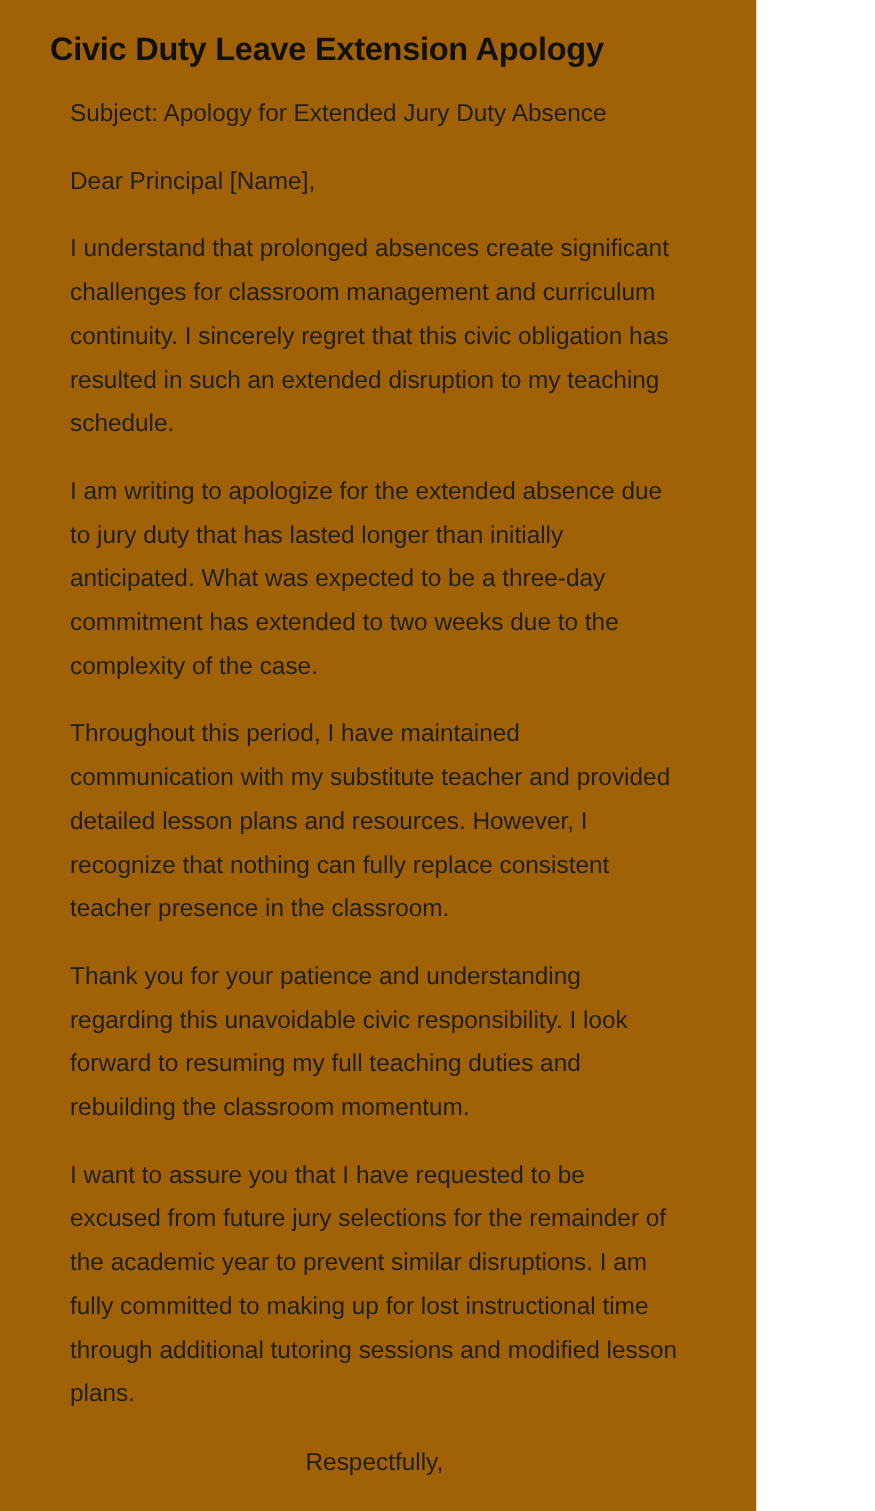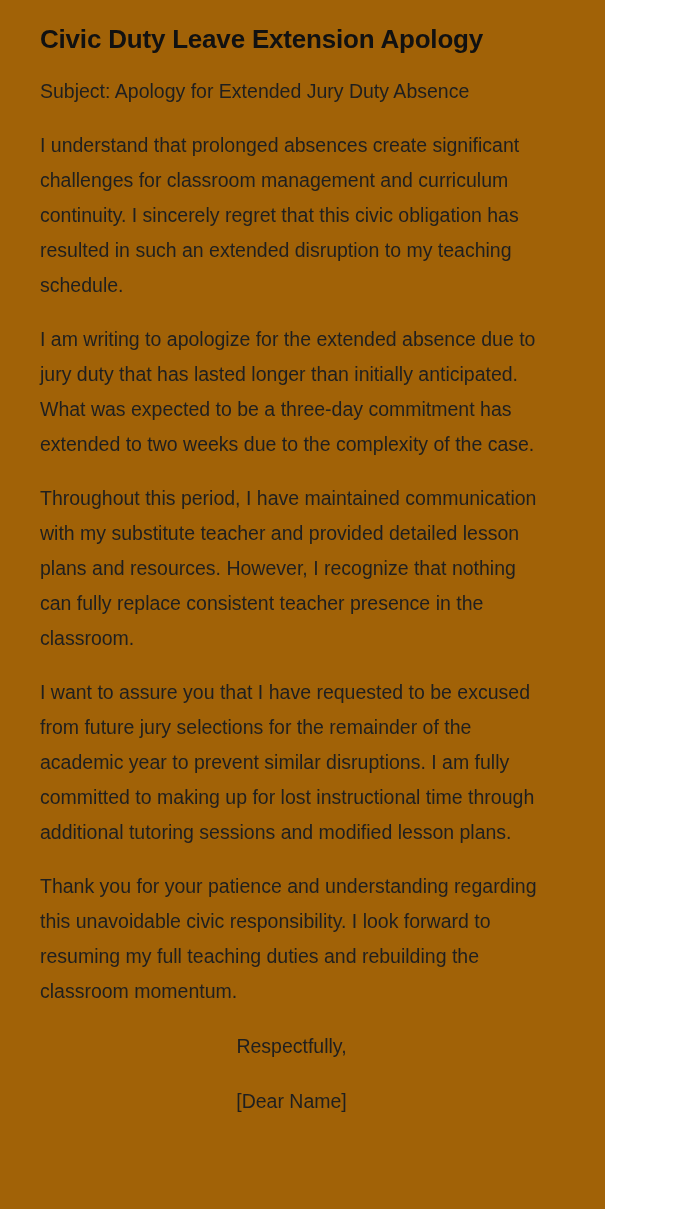--- a/index.html
+++ b/index.html
@@ -29,21 +29,21 @@
     line-height: 34px;
     font-weight: 700;
     letter-spacing: -0.2px;
     color: #111111;
   }
   .doc-body {
     margin: 0;
     padding: 0;
   }
   .para {
-    margin: 19px 0 0 0;
+    margin: 19px 0 0 16px;
     padding: 0;
     font-size: 19.5px;
     line-height: 35px;
     font-weight: 400;
     color: #1f1f1f;
     text-align: left;
     word-wrap: break-word;
     overflow-wrap: break-word;
     hyphens: none;
   }
@@ -64,30 +64,31 @@
 <body>
 
 <div class="document">
 
   <h1 class="doc-title">Civic Duty Leave Extension Apology</h1>
 
   <div class="doc-body">
 
     <p class="para subject-line">Subject: Apology for Extended Jury Duty Absence</p>
 
+    <p class="para salutation">Dear Principal [Name],</p>
 
     <p class="para">I understand that prolonged absences create significant challenges for classroom management and curriculum continuity. I sincerely regret that this civic obligation has resulted in such an extended disruption to my teaching schedule.</p>
 
     <p class="para">I am writing to apologize for the extended absence due to jury duty that has lasted longer than initially anticipated. What was expected to be a three-day commitment has extended to two weeks due to the complexity of the case.</p>
 
     <p class="para">Throughout this period, I have maintained communication with my substitute teacher and provided detailed lesson plans and resources. However, I recognize that nothing can fully replace consistent teacher presence in the classroom.</p>
 
+    <p class="para">Thank you for your patience and understanding regarding this unavoidable civic responsibility. I look forward to resuming my full teaching duties and rebuilding the classroom momentum.</p>
+
     <p class="para">I want to assure you that I have requested to be excused from future jury selections for the remainder of the academic year to prevent similar disruptions. I am fully committed to making up for lost instructional time through additional tutoring sessions and modified lesson plans.</p>
-
-    <p class="para">Thank you for your patience and understanding regarding this unavoidable civic responsibility. I look forward to resuming my full teaching duties and rebuilding the classroom momentum.</p>
 
     <p class="para signoff">Respectfully,</p>
 
     <p class="para signature-name">[Dear Name]</p>
 
 
   </div>
 </div>
 
 </body></html>

